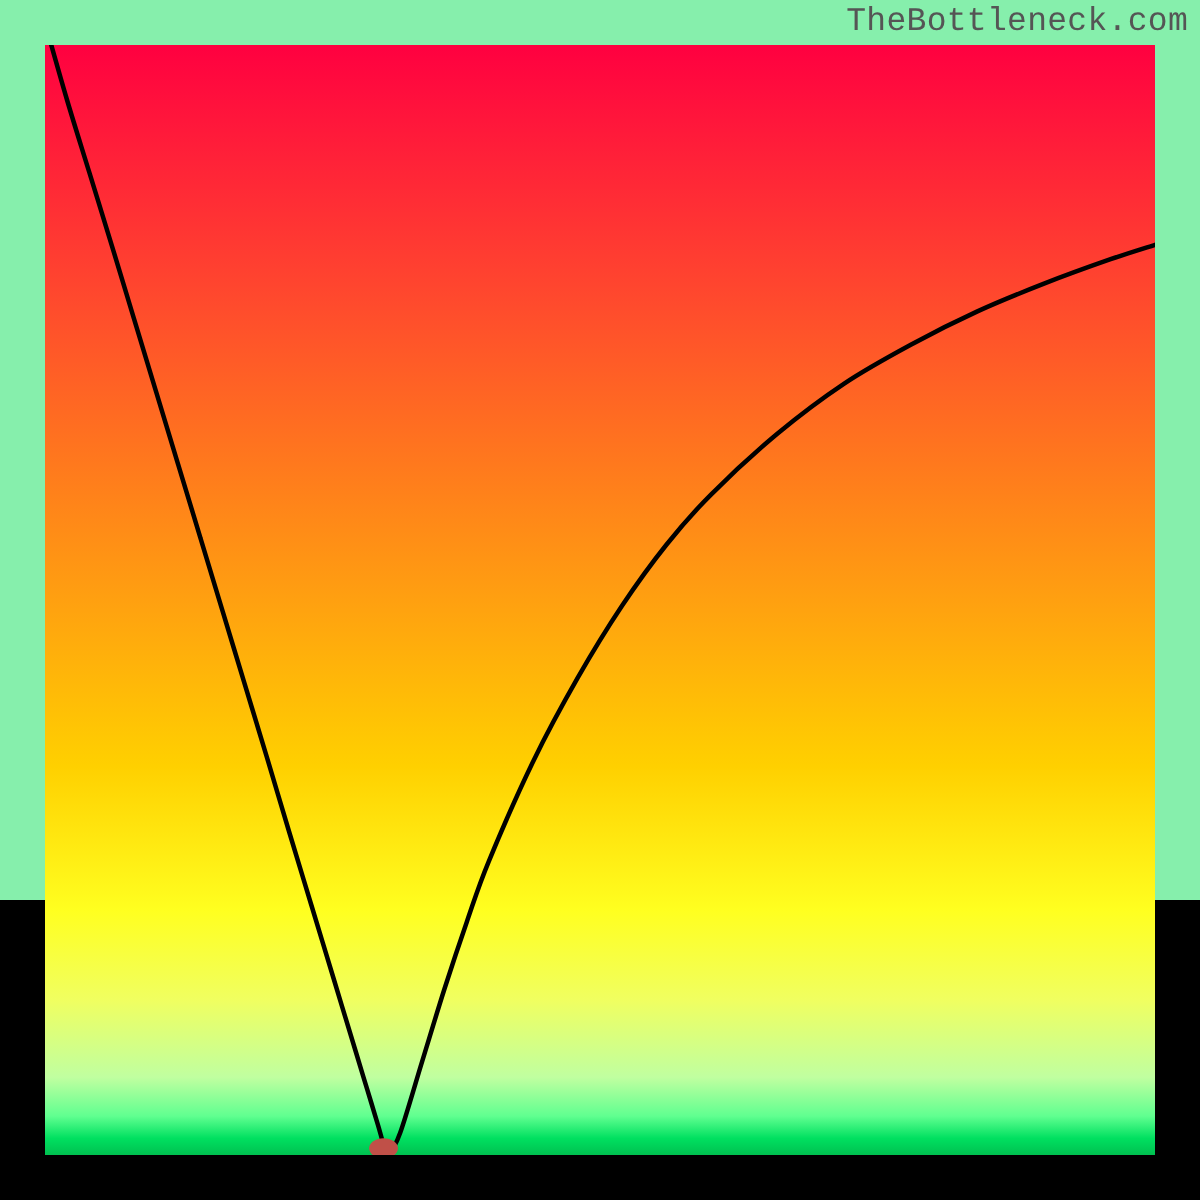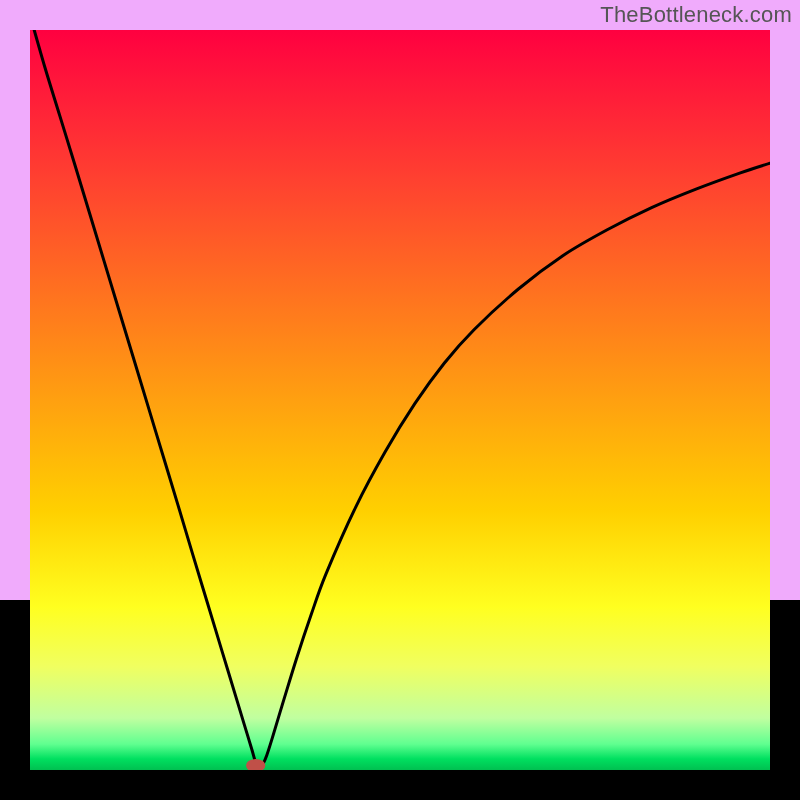--- a/index.html
+++ b/index.html
@@ -8,21 +8,22 @@
     width: 800px;
     height: 800px;
     overflow: hidden;
     background: #000;
     font-family: Arial, Helvetica, sans-serif;
   }
   .frame {
     position: relative;
     width: 800px;
     height: 600px;
-    background: #f0abfc;
+    background: #86efac;
+    font-family: Liberation Mono, monospace;
   }
   .watermark {
     position: absolute;
     top: 2px;
     right: 8px;
     color: #555;
     font-size: 22px;
     font-weight: 400;
     letter-spacing: 0.2px;
     z-index: 3;

